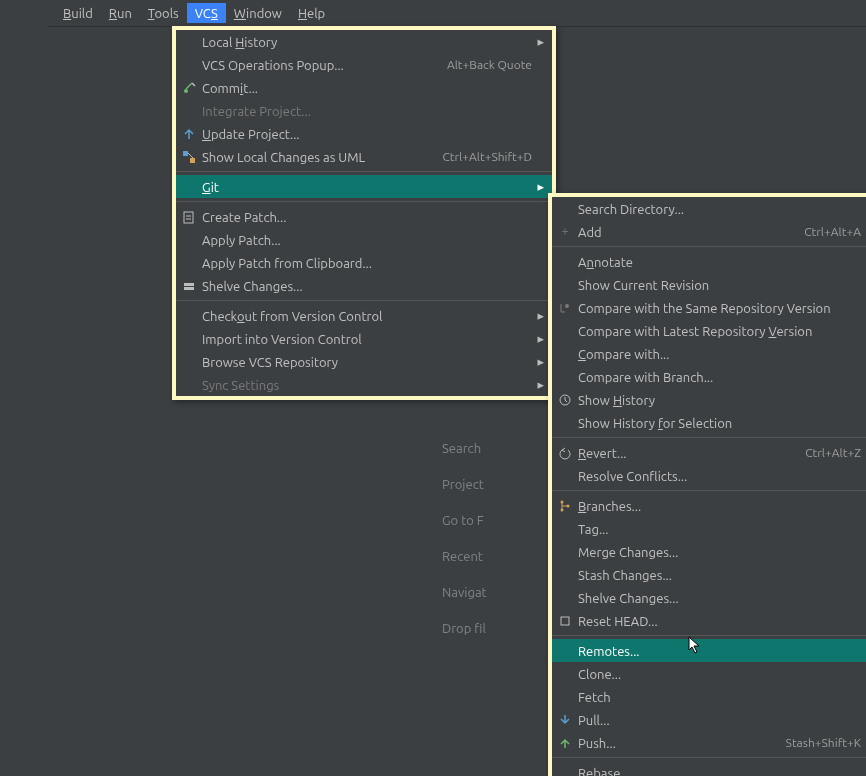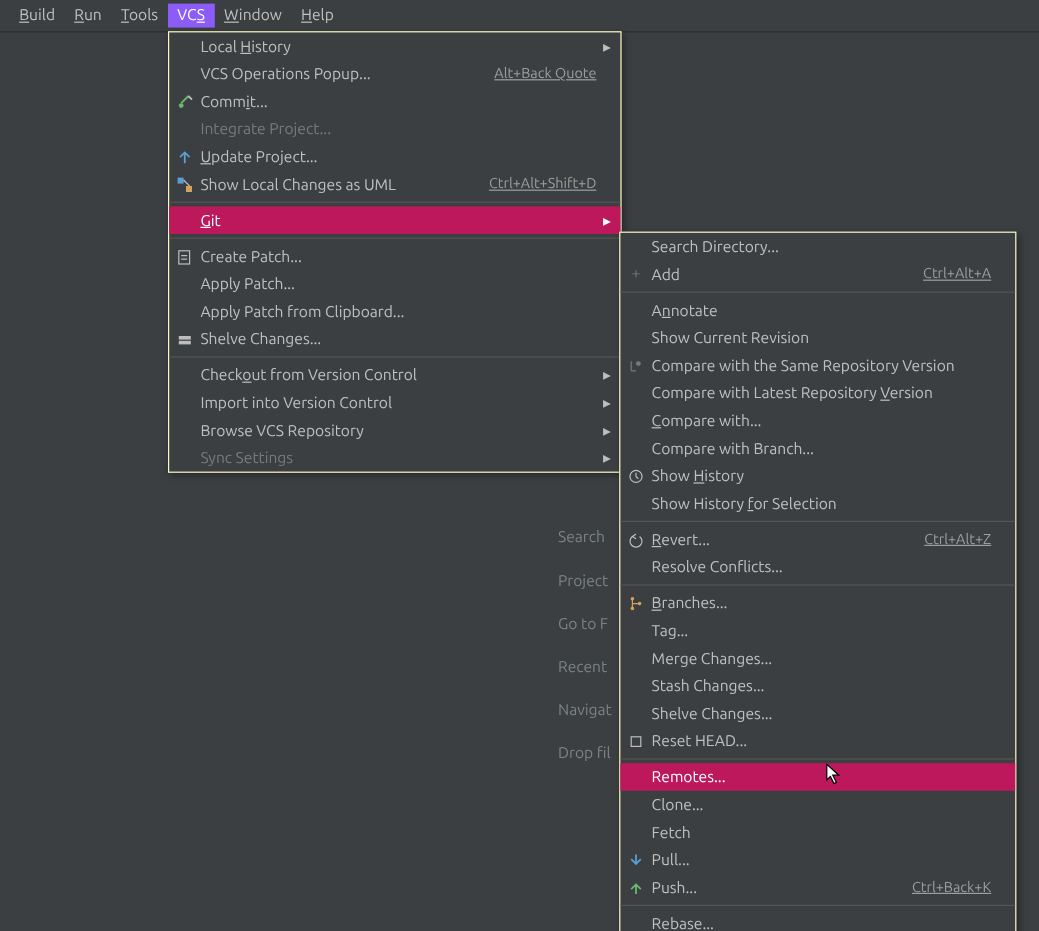--- a/index.html
+++ b/index.html
@@ -1,32 +1,32 @@
 <!DOCTYPE html>
 <html><head>
 <meta charset="utf-8">
 <style>
   html,body{margin:0;padding:0;width:866px;height:776px;background:#3b3f41;font-family:"Segoe UI","Ubuntu",sans-serif;font-size:13px;color:#c0c0c0;overflow:hidden;}
-  .menubar{height:26px;background:#3b3f41;display:flex;align-items:center;padding:0 8px;border-bottom:1px solid #2d2f30;}
+  .menubar{height:26px;background:#3b3f41;display:flex;align-items:center;padding:0 8px;border-bottom:1px solid #2d2f30;margin-left:47px;}
   .menubar .mitem{padding:3px 8px;cursor:default;}
-  .menubar .mitem.open{background:#8b5cf6;color:#fff;text-align:center;}
+  .menubar .mitem.open{background:#3b82f6;color:#fff;text-align:center;}
   .u{text-decoration:underline;}
-  .popup{position:absolute;background:#3b3f41;border:1px solid #fef9c3;box-shadow:2px 2px 6px rgba(0,0,0,.4);}
+  .popup{position:absolute;background:#3b3f41;border:4px solid #fef9c3;box-shadow:2px 2px 6px rgba(0,0,0,.4);margin-left:32px;}
   #vcs-menu{left:140px;top:26px;width:376px;}
   #git-menu{left:516px;top:193px;width:329px;}
   .row{display:flex;align-items:center;height:23px;padding:0 8px 0 4px;}
-  .row.hov{background:#be185d;color:#fff;}
+  .row.hov{background:#0f766e;color:#fff;}
   .row.sep{height:0;border-top:1px solid #555;margin:3px 0;padding:0;}
   .row.disabled{color:#7a7a7a;}
   .ico{width:18px;display:flex;align-items:center;justify-content:center;font-size:12px;}
   .lbl{flex:1;padding-left:4px;white-space:nowrap;}
-  .sc{color:#9e9e9e;font-size:12px;padding-left:10px;text-decoration:underline;}
+  .sc{color:#9e9e9e;font-size:12px;padding-left:10px;}
   .arr{width:12px;text-align:right;color:#bdbdbd;}
   .row.hov .arr{color:#fff;}
-  .welcome{position:absolute;left:465px;top:430px;color:#7d8285;font-size:13px;line-height:36px;}
+  .welcome{position:absolute;left:442px;top:430px;color:#7d8285;font-size:13px;line-height:36px;}
   .cursor{position:absolute;left:688px;top:636px;pointer-events:none;}
   svg{display:block;}
 </style>
 </head>
 <body>
 
 <div class="menubar">
   <div class="mitem"><span class="u">B</span><span>uild</span></div>
   <div class="mitem"><span class="u">R</span><span>un</span></div>
   <div class="mitem"><span class="u">T</span><span>ools</span></div>
@@ -300,21 +300,21 @@
       <span class="lbl">Pull...</span>
       <span class="arr"></span>
     </div>
   <div class="row">
       <span class="ico">
         <svg width="14" height="14">
           <path d="M7 12 L7 4 M3 8 L7 4 L11 8" stroke="#6cb86c" fill="none" stroke-width="1.5"></path>
         </svg>
       </span>
       <span class="lbl">Push...</span>
-      <span class="sc">Ctrl+Back+K</span>
+      <span class="sc">Stash+Shift+K</span>
       <span class="arr"></span>
     </div>
   <div class="row sep"></div>
   <div class="row">
       <span class="ico"></span>
       <span class="lbl">Rebase...</span>
       <span class="arr"></span>
     </div>
 </div>
 

